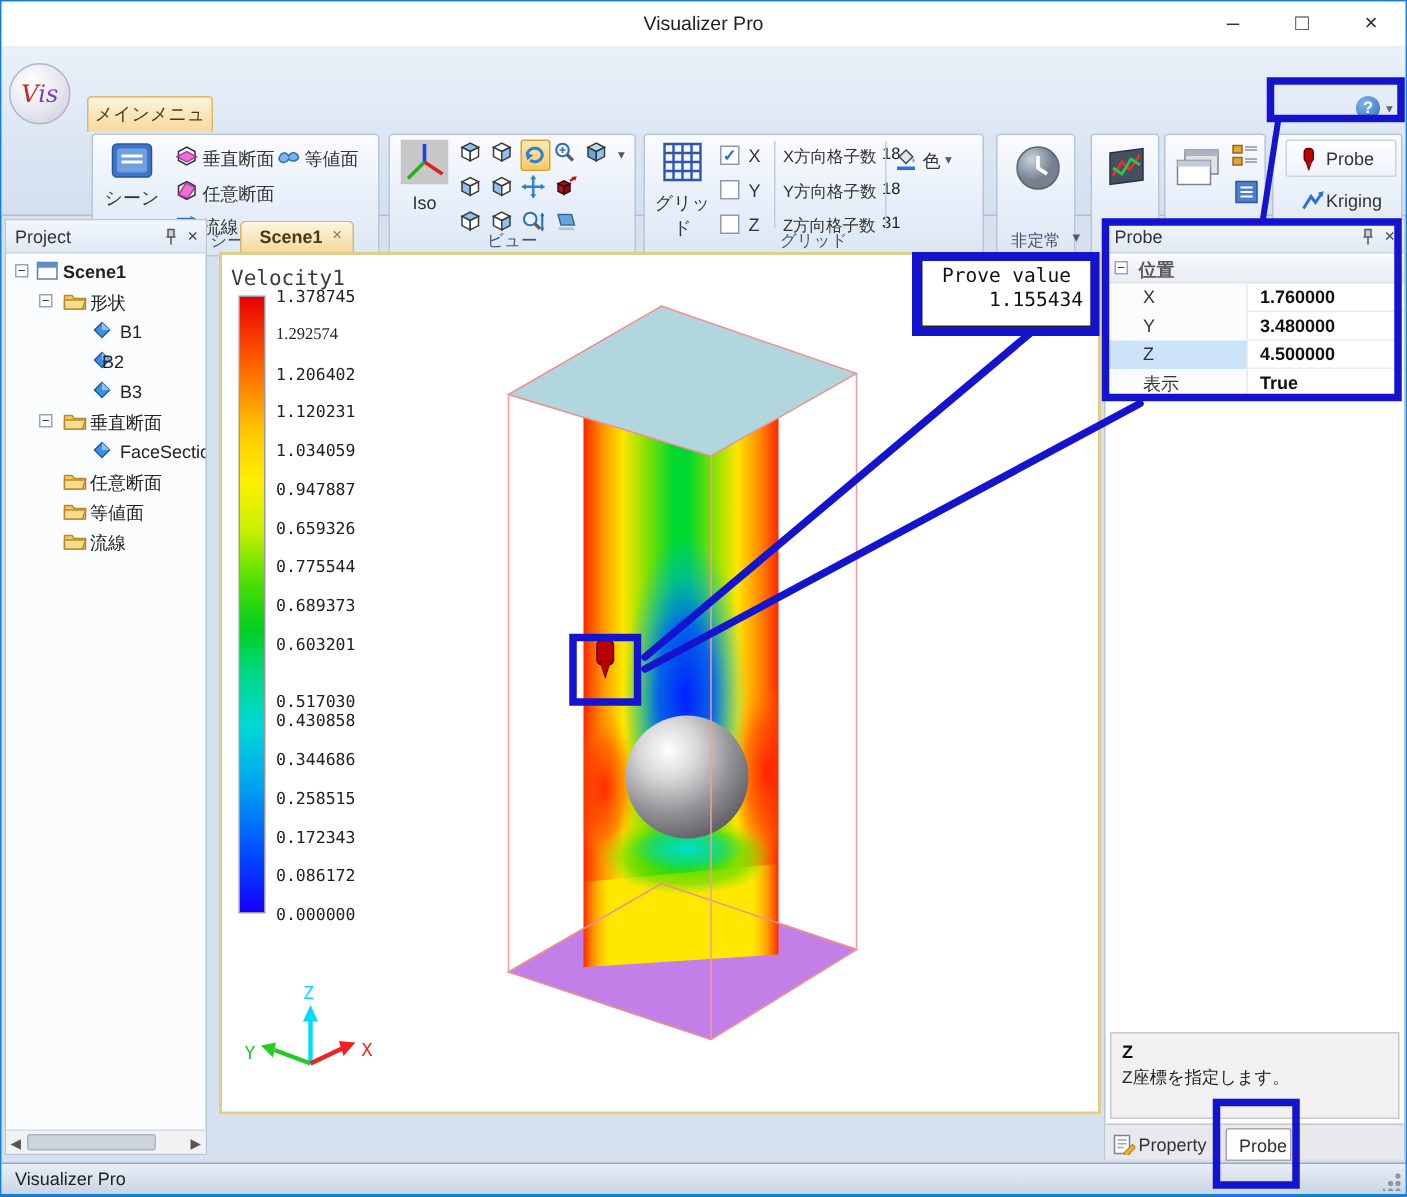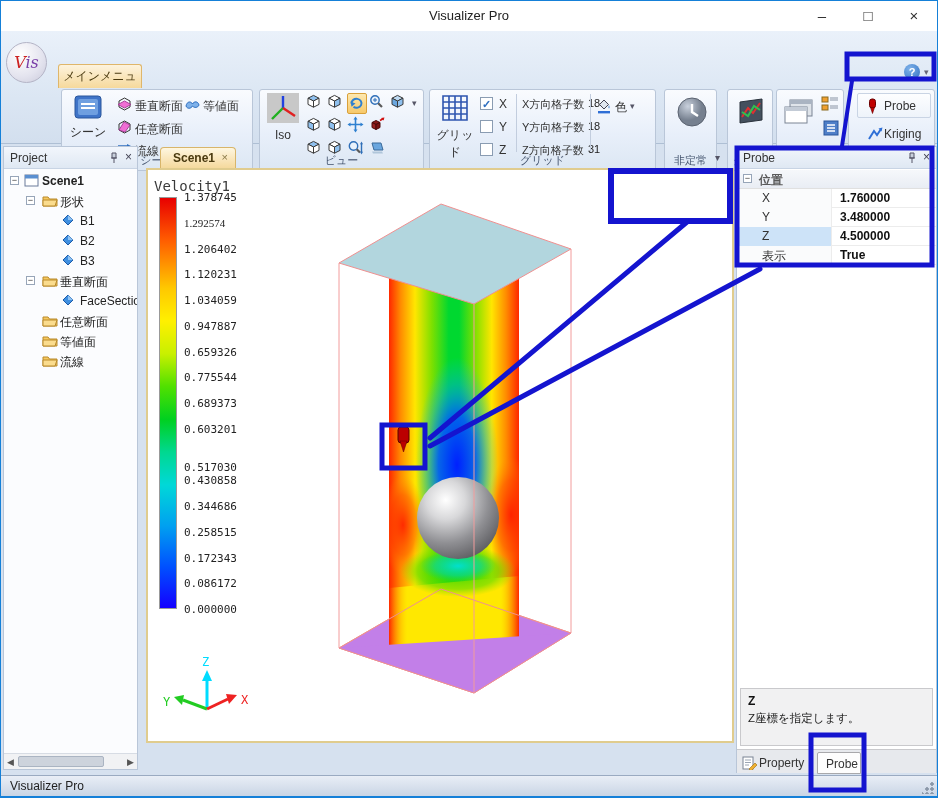--- a/index.html
+++ b/index.html
@@ -400,21 +400,21 @@
               <polygon points="6,1 11,6 6,11 1,6" fill="#3f8fe0" stroke="#1a5aa8"></polygon>
               <polygon points="6,1 11,6 6,6" fill="#8fc2f2"></polygon>
             </svg></div>
           <div class="tlabel" style="left: 76px;">B1</div>
         </div>
         <div class="trow" style="top: 62px;">
           <div class="ticon" style="left: 58px;"><svg width="12" height="12" viewBox="0 0 12 12">
               <polygon points="6,1 11,6 6,11 1,6" fill="#3f8fe0" stroke="#1a5aa8"></polygon>
               <polygon points="6,1 11,6 6,6" fill="#8fc2f2"></polygon>
             </svg></div>
-          <div class="tlabel" style="left: 76px;">B2</div>
+          <div class="tlabel" style="left: 64px;">B2</div>
         </div>
         <div class="trow" style="top: 82px;">
           <div class="ticon" style="left: 58px;"><svg width="12" height="12" viewBox="0 0 12 12">
               <polygon points="6,1 11,6 6,11 1,6" fill="#3f8fe0" stroke="#1a5aa8"></polygon>
               <polygon points="6,1 11,6 6,6" fill="#8fc2f2"></polygon>
             </svg></div>
           <div class="tlabel" style="left: 76px;">B3</div>
         </div>
         <div class="trow" style="top: 102px;">
           <div class="texp" style="left: 22px;">−</div>
@@ -569,20 +569,24 @@
         <div class="cbtick" style="top: 225.75px;">0.603201</div>
         <div class="cbtick" style="top: 251.5px; margin-top: 12px;">0.517030</div>
         <div class="cbtick" style="top: 277.25px;">0.430858</div>
         <div class="cbtick" style="top: 303px;">0.344686</div>
         <div class="cbtick" style="top: 328.75px;">0.258515</div>
         <div class="cbtick" style="top: 354.5px;">0.172343</div>
         <div class="cbtick" style="top: 380.25px;">0.086172</div>
         <div class="cbtick" style="top: 406px;">0.000000</div>
       </div>
 
+    <div id="proveoverlay">
+      <div class="pv1">Prove value</div>
+      <div class="pv2">1.155434</div>
+    </div>
   </div>
 
   <div id="probepanel">
     <div class="phead">
       <span class="ptt">Probe</span>
       <span class="pin" style="left:170px;"><svg width="10" height="12" viewBox="0 0 10 12">
             <path d="M3 1h4v5H3z M2 6h6 M5 6v5" stroke="#556" fill="#c8d0dc"></path>
           </svg></span>
       <span class="px" style="left:186px;">×</span>
     </div>

